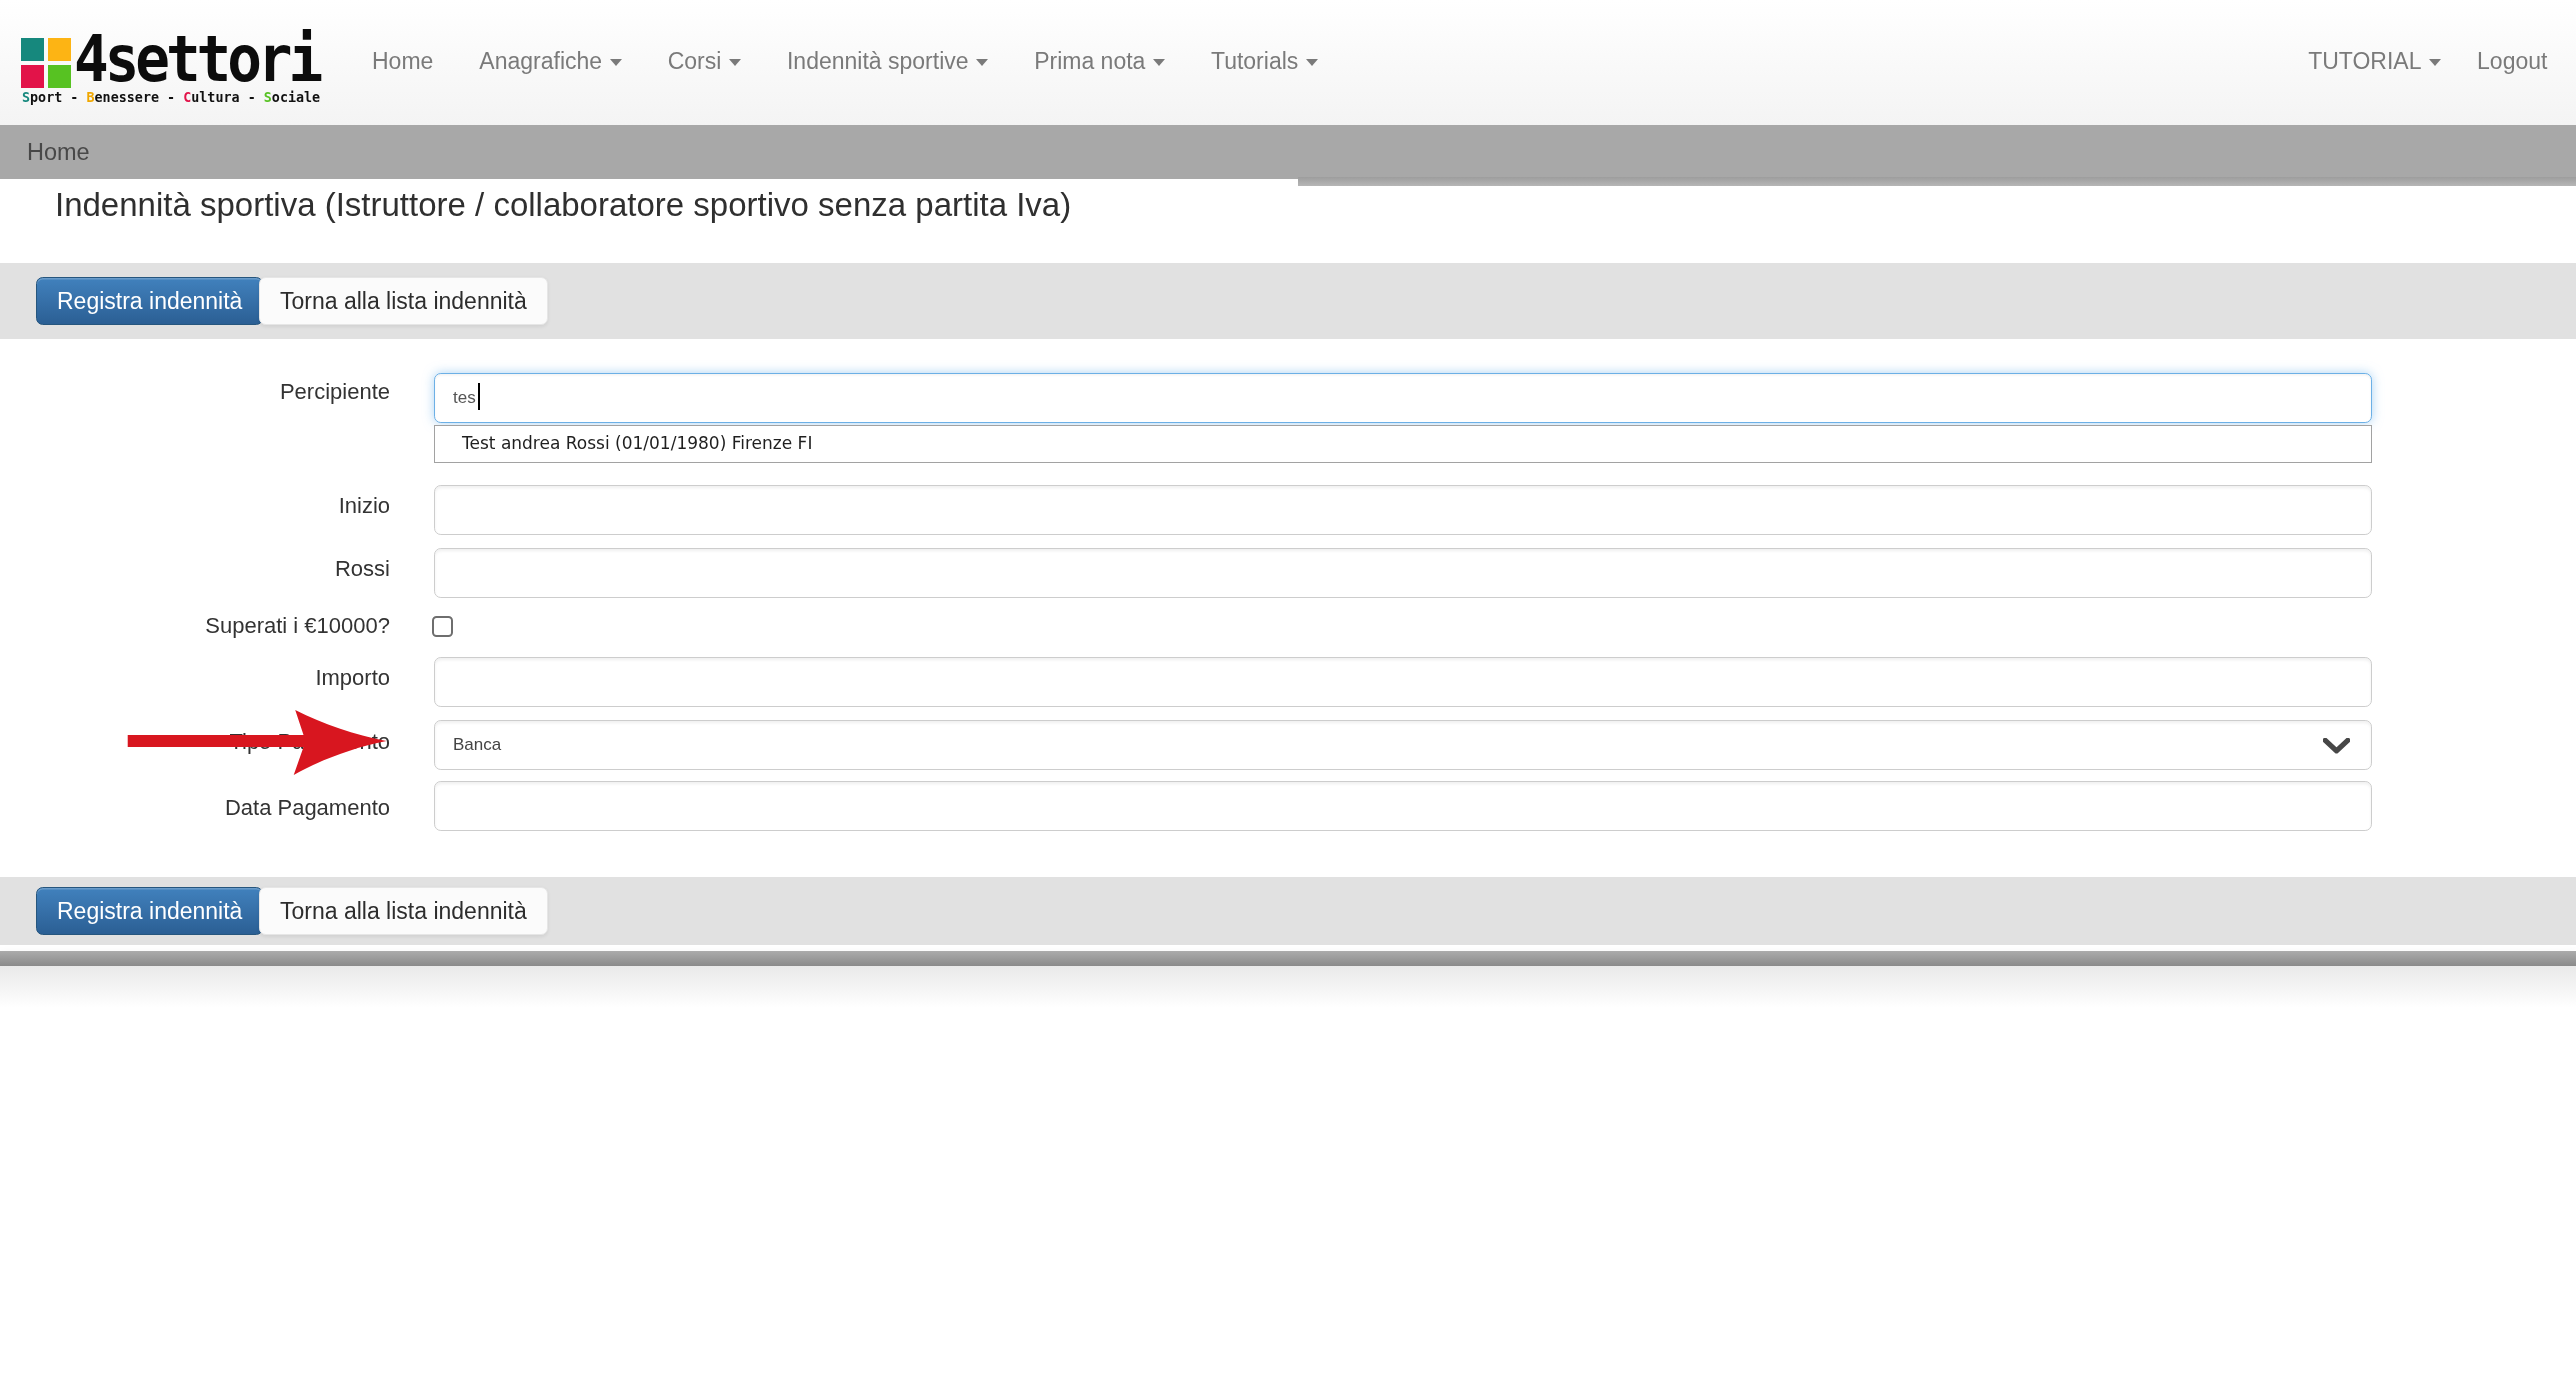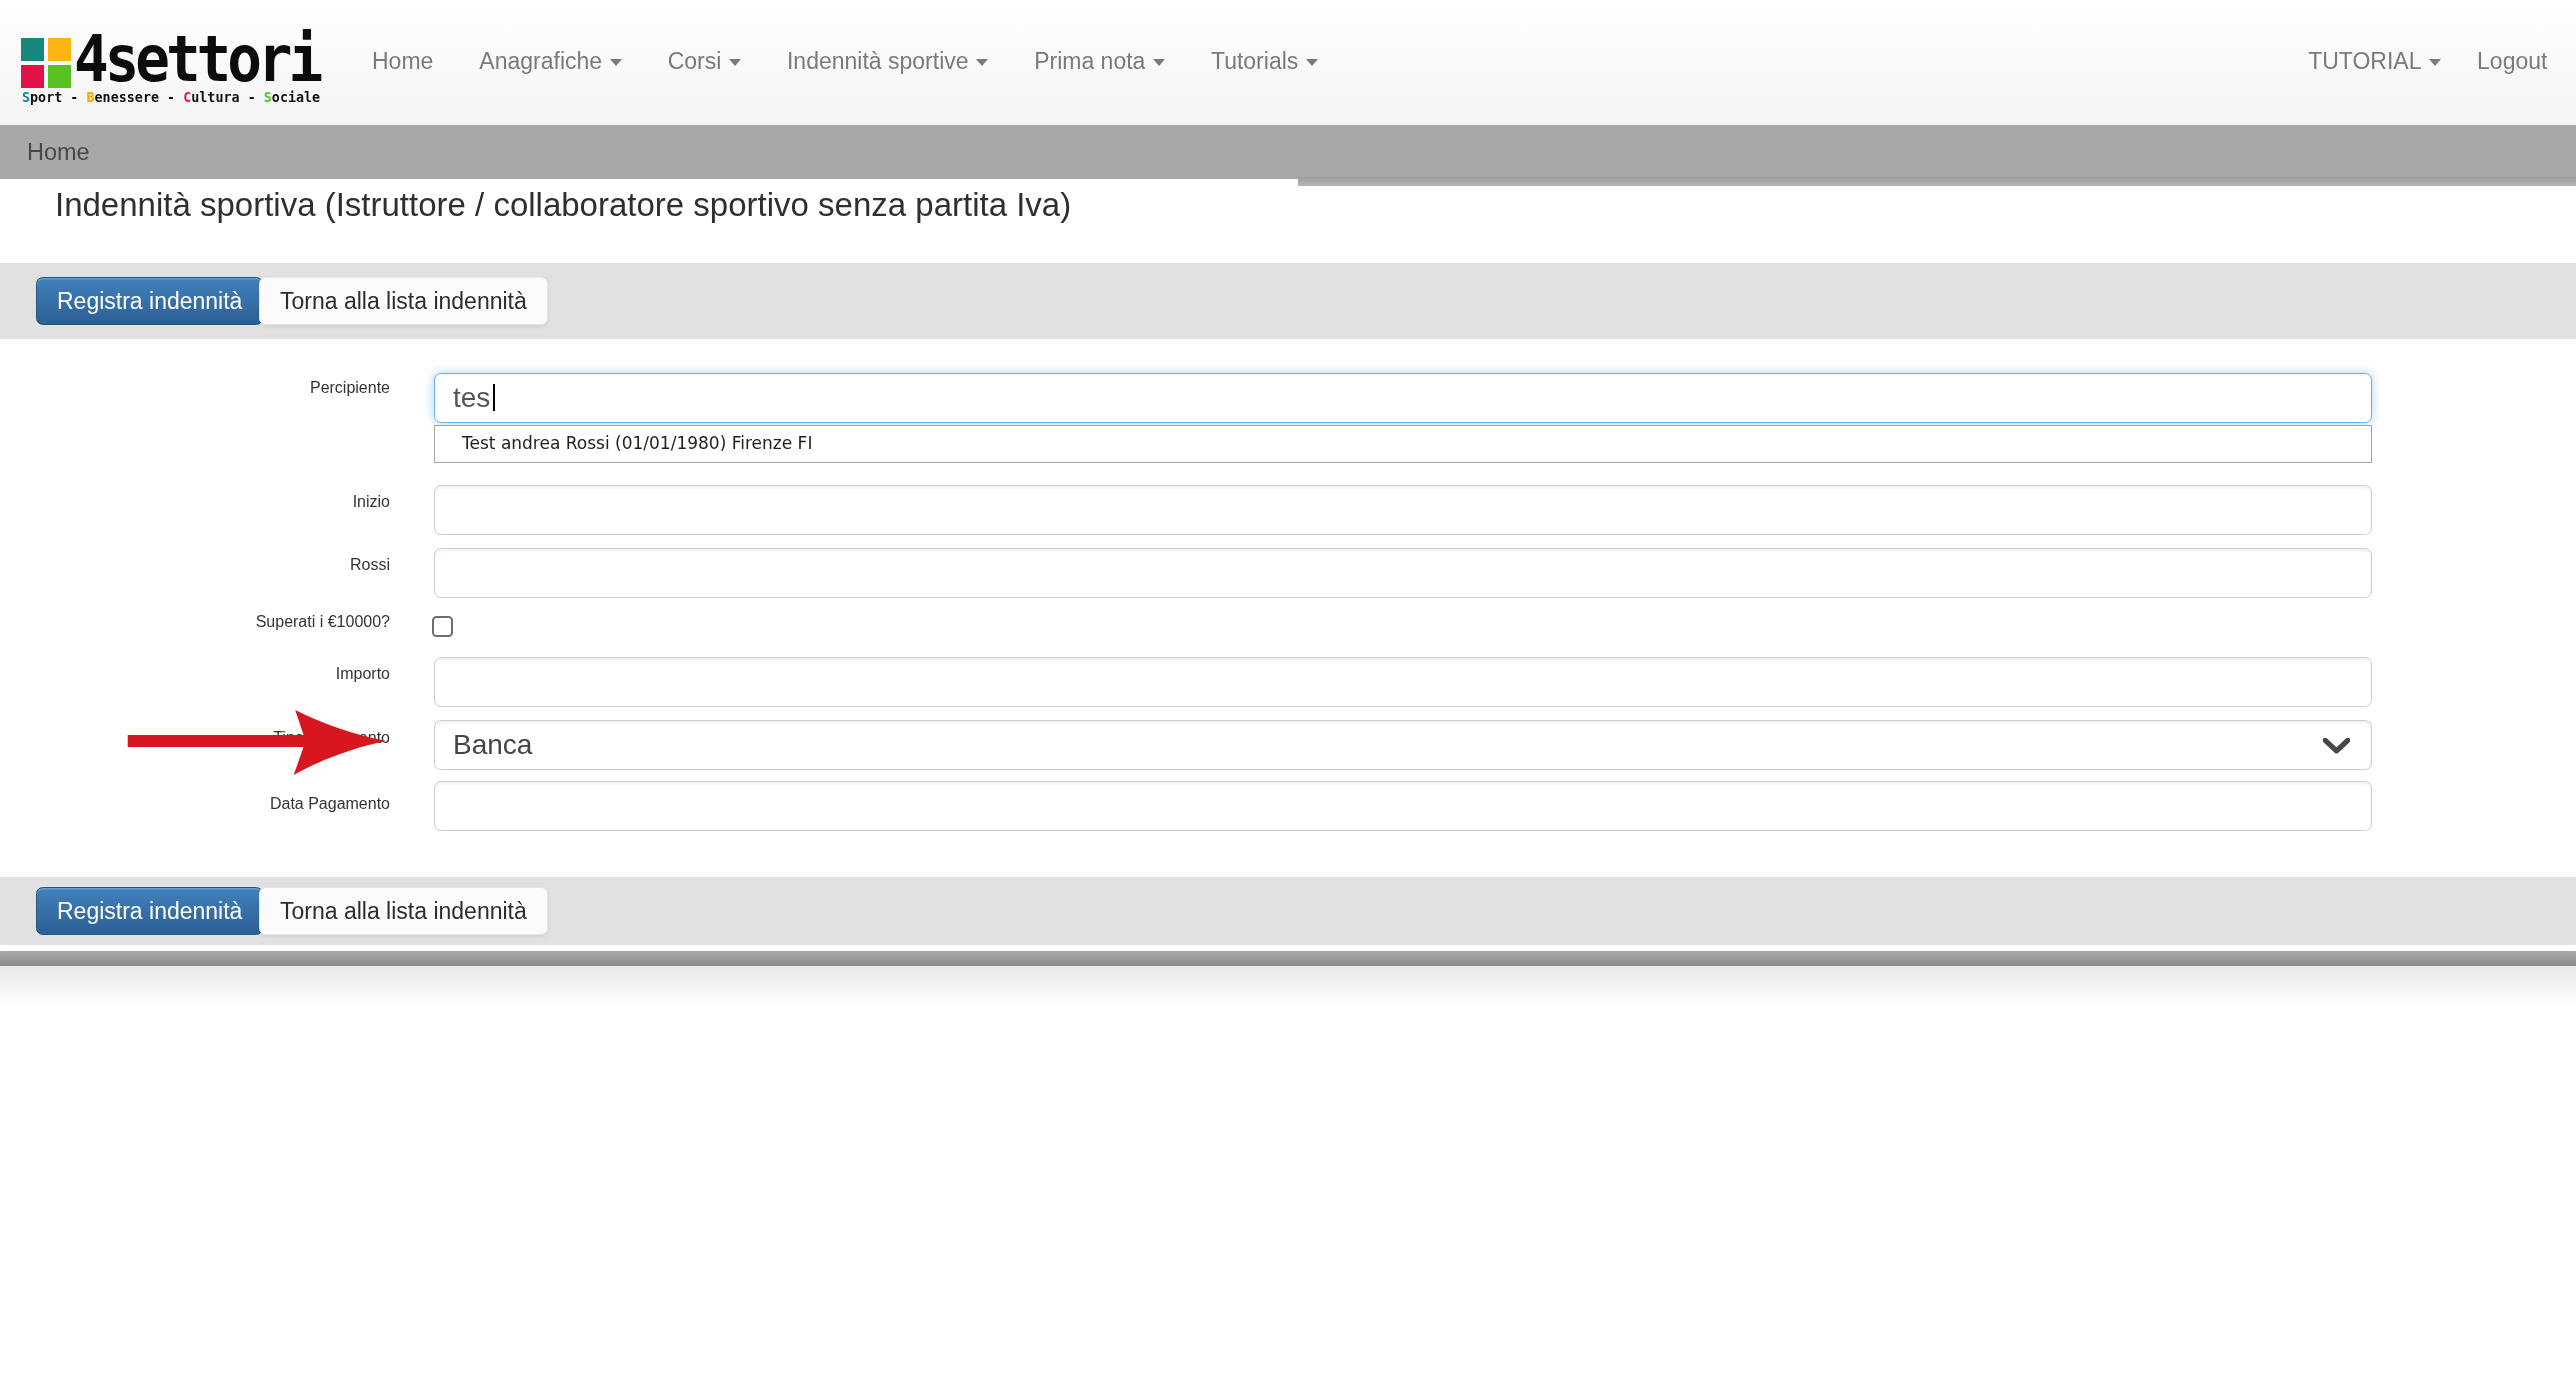--- a/index.html
+++ b/index.html
@@ -66,26 +66,26 @@
   .btn-primary { left:36px;
     background:linear-gradient(#4181bd,#2b5f94); color:#ffffff;
     border:1.5px solid #26567e; box-shadow: inset 0 1.5px 0 rgba(255,255,255,.22); }
   .btn-default { left:259px;
     background:#fbfbfb; color:#2d2d2d; border:1.5px solid #e6e6e6;
     box-shadow: 0 1.5px 3.8px rgba(0,0,0,.07); }
 
   
   .form-area { position:absolute; top:339px; left:0; right:0; height:538px; background:#fff; }
   .lbl { position:absolute; left:0; width:390px; text-align:right;
-    font-size:16px; color:#333; white-space:nowrap; }
+    font-size:22px; color:#333; white-space:nowrap; }
   .field {
     position:absolute; left:434px; width:1938px; height:50px;
     background:#fff; border:1.5px solid #cdcdcd; border-radius:6.8px;
     box-shadow: inset 0 2.3px 3px rgba(0,0,0,.06);
-    font-size:28px; color:#555; padding:0 18px; line-height:47px;
+    font-size:17px; color:#555; padding:0 18px; line-height:47px;
   }
   input.field { outline:none; }
   .field.focused {
     border-color:#6cb0e6;
     box-shadow: inset 0 1.5px 2.3px rgba(0,0,0,.05), 0 0 10.6px rgba(102,175,233,.55);
   }
   .text-caret { display:inline-block; width:2.3px; height:27px; background:#000;
     vertical-align:middle; margin-left:2.3px; margin-top:-4.5px; }
   .autocomplete {
     position:absolute; left:434px; top:86px; width:1938px; height:38px;

